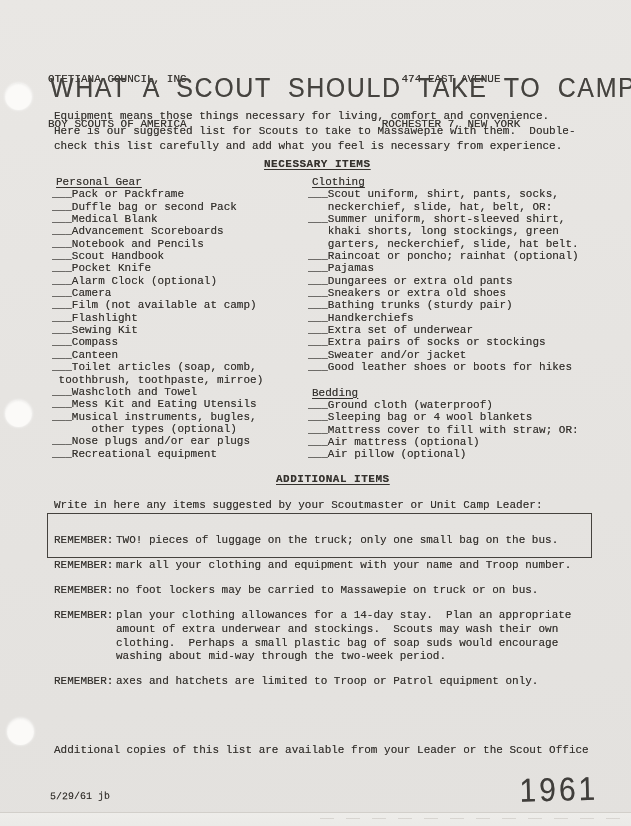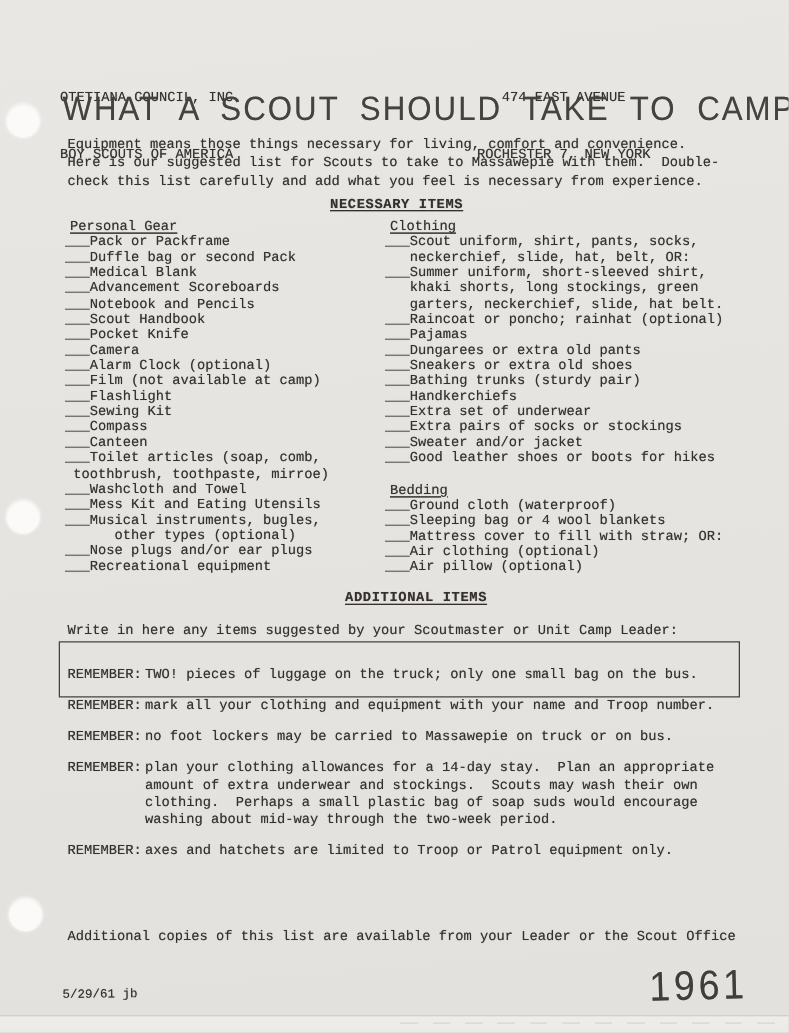--- a/index.html
+++ b/index.html
@@ -120,23 +120,23 @@
         <div class="item tw">___Medical Blank</div>
 
         <div class="item tw">___Advancement Scoreboards</div>
 
         <div class="item tw">___Notebook and Pencils</div>
 
         <div class="item tw">___Scout Handbook</div>
 
         <div class="item tw">___Pocket Knife</div>
 
+        <div class="item tw">___Alarm Clock (optional)</div>
+
         <div class="item tw">___Camera</div>
-
-        <div class="item tw">___Alarm Clock (optional)</div>
 
         <div class="item tw">___Film (not available at camp)</div>
 
         <div class="item tw">___Flashlight</div>
 
         <div class="item tw">___Sewing Kit</div>
 
         <div class="item tw">___Compass</div>
 
         <div class="item tw">___Canteen</div>
@@ -191,21 +191,21 @@
     <div class="bedding-block">
       <div class="col-heading tw">Bedding</div>
       <div class="items">
 
           <div class="item tw">___Ground cloth (waterproof)</div>
 
           <div class="item tw">___Sleeping bag or 4 wool blankets</div>
 
           <div class="item tw">___Mattress cover to fill with straw; OR:</div>
 
-          <div class="item tw">___Air clothing (optional)</div>
+          <div class="item tw">___Air mattress (optional)</div>
 
           <div class="item tw">___Air pillow (optional)</div>
         </div>
     </div>
   </div>
 
   <div class="sec-heading sec-additional tw">ADDITIONAL ITEMS</div>
 
   <div class="write-label tw">Write in here any items suggested by your Scoutmaster or Unit Camp Leader:</div>
 

